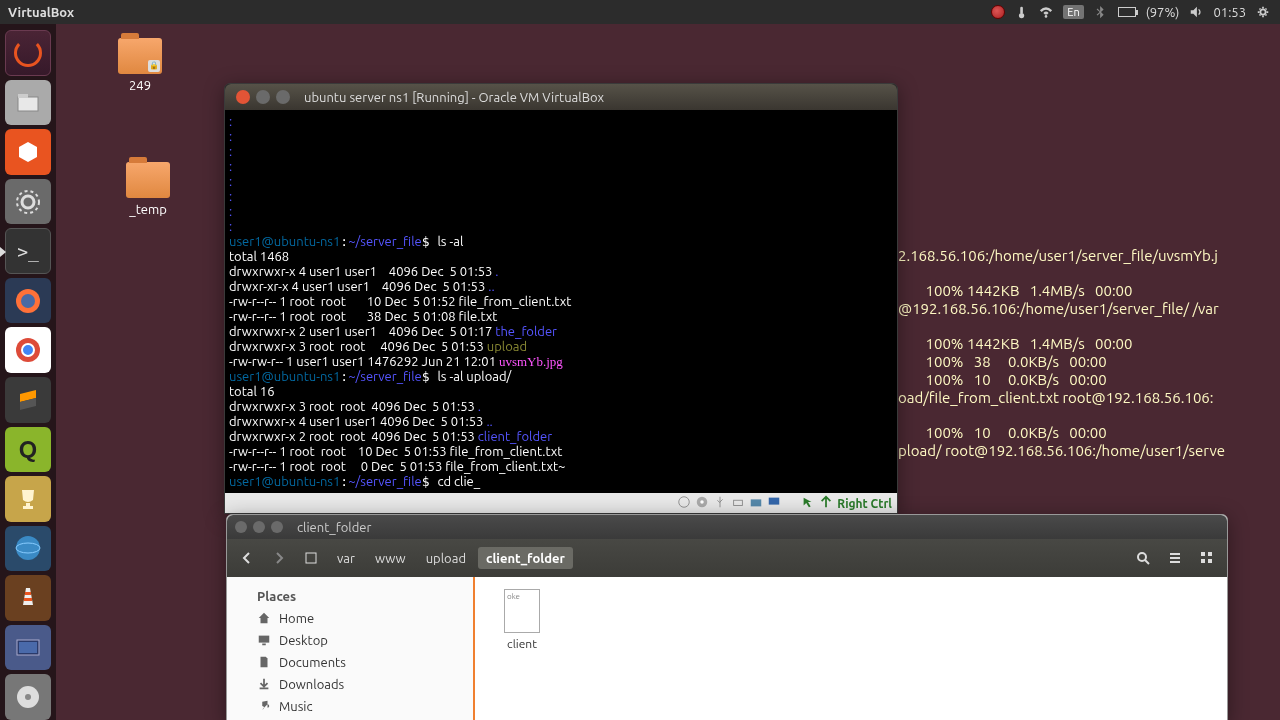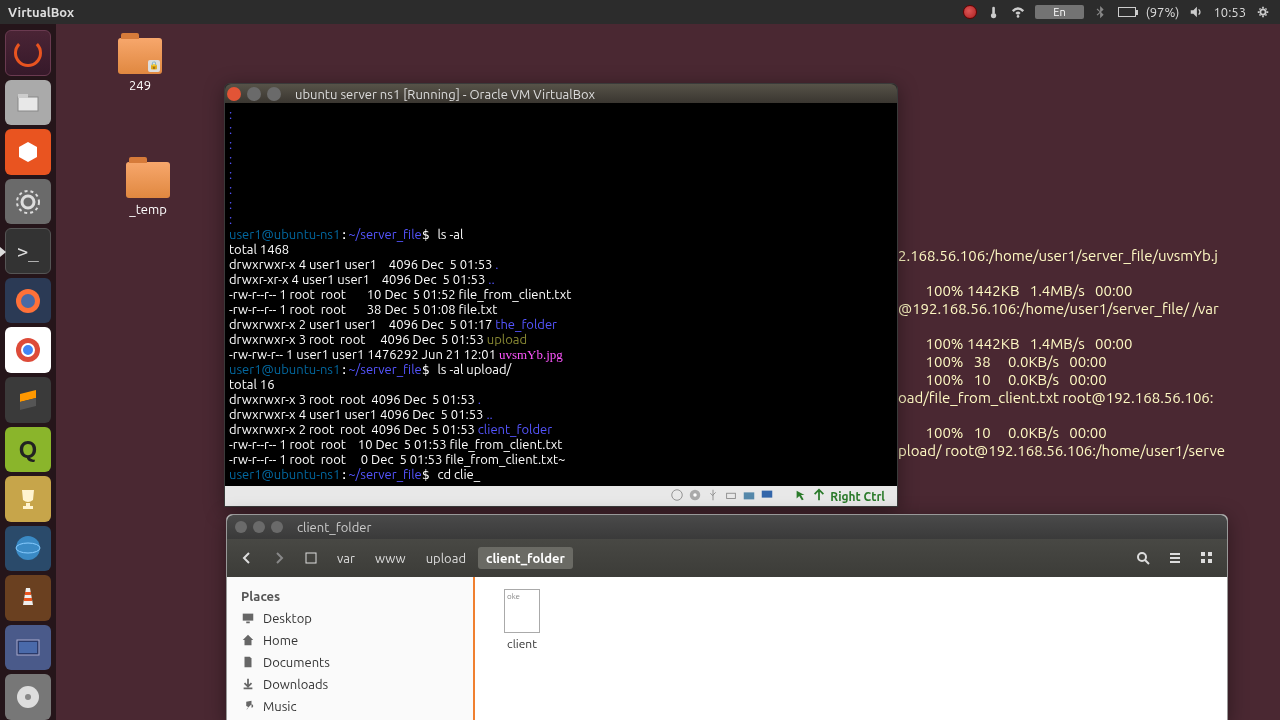--- a/index.html
+++ b/index.html
@@ -4,21 +4,21 @@
 <style>
 * { margin: 0; padding: 0; box-sizing: border-box; font-family: Ubuntu, sans-serif; }
 body { width: 1280px; height: 720px; background: #4a2832; overflow: hidden; position: relative; }
 
 
 .menubar { position: absolute; top: 0; left: 0; right: 0; height: 24px; background: #2c2c2c; display: flex; align-items: center; color: #ddd; font-size: 13px; }
 .menubar .app-name { margin-left: 8px; font-weight: bold; }
 .menubar .right { margin-left: auto; display: flex; align-items: center; gap: 10px; margin-right: 10px; }
 .menubar .ind { display: inline-flex; align-items: center; }
 .menubar .record { width: 14px; height: 14px; background: radial-gradient(circle at 40% 40%, #d55, #a22); border-radius: 50%; border: 1px solid #600; }
-.menubar .lang { background: #737373; color: #fff; font-size: 11px; padding: 1px 18px; border-radius: 2px; }
+.menubar .lang { background: #737373; color: #fff; font-size: 11px; padding: 1px 4px; border-radius: 2px; }
 .menubar .battery { border: 1px solid #ccc; width: 18px; height: 10px; position: relative; }
 .menubar .battery::after { content: ''; position: absolute; right: -3px; top: 2px; width: 2px; height: 5px; background: #ccc; }
 .menubar svg { width: 14px; height: 14px; fill: #ccc; }
 
 
 .launcher { position: absolute; top: 24px; left: 0; width: 56px; height: 696px; background: rgba(30,18,22,0.85); display: flex; flex-direction: column; align-items: center; padding-top: 6px; gap: 4px; }
 .launcher .tile { width: 46px; height: 46px; border-radius: 6px; display: flex; align-items: center; justify-content: center; font-size: 24px; color: #fff; position: relative; }
 .launcher .dash { background: linear-gradient(#4a2435,#36192a); border: 1px solid #6a3a50; }
 .launcher .dash .swirl { width: 28px; height: 28px; border: 3px solid #e95420; border-radius: 50%; border-top-color: transparent; }
 .launcher .files-tile { background: #aaa; }
@@ -38,50 +38,50 @@
 .launcher .arrow { position: absolute; left: -6px; top: 18px; width: 0; height: 0; border-top: 5px solid transparent; border-bottom: 5px solid transparent; border-left: 6px solid #ddd; }
 
 
 .desktop-icon { position: absolute; width: 80px; text-align: center; color: #fff; font-size: 13px; }
 .desktop-icon .folder { width: 44px; height: 36px; margin: 0 auto 4px; background: linear-gradient(#f7a76c,#e08840); border-radius: 3px; position: relative; }
 .desktop-icon .folder::before { content: ''; position: absolute; top: -5px; left: 3px; width: 18px; height: 6px; background: #d67b3a; border-radius: 2px 2px 0 0; }
 .desktop-icon .folder .lock { position: absolute; right: 2px; bottom: 2px; width: 12px; height: 12px; background: #ddd; border-radius: 2px; font-size: 8px; line-height: 12px; color: #333; }
 
 
 .vb-window { position: absolute; left: 224px; top: 83px; width: 674px; background: #1a1a1a; border-radius: 6px 6px 0 0; border: 1px solid #3a3a3a; box-shadow: 0 4px 20px rgba(0,0,0,0.4); }
-.vb-title { height: 19px; background: linear-gradient(#565248,#3a3630); display: flex; align-items: center; color: #ddd; font-size: 13px; padding-left: 2px; border-radius: 6px 6px 0 0; }
+.vb-title { height: 26px; background: linear-gradient(#565248,#3a3630); display: flex; align-items: center; color: #ddd; font-size: 13px; padding-left: 11px; border-radius: 6px 6px 0 0; }
 .vb-title .win-btn { width: 14px; height: 14px; border-radius: 50%; margin-right: 6px; }
 .vb-title .c-close { background: #e25436; }
 .vb-title .c-min { background: #6a6a6a; }
 .vb-title .c-max { background: #6a6a6a; }
 .vb-title-text { margin-left: 8px; }
 .vb-term { background: #000; padding: 4px; font-family: "DejaVu Sans Mono", monospace; font-size: 13px; line-height: 15px; color: #fff; white-space: pre; min-height: 380px; }
 .vb-term .g { color: #0369a1; }
 .vb-term .b { color: #5555ff; }
 .vb-term .m { color: #ff55ff; font-family: Liberation Serif, serif; }
 .vb-term .y { color: #888833; }
-.vb-status { height: 20px; background: #e8e8e8; display: flex; align-items: center; justify-content: flex-end; font-size: 12px; color: #333; padding: 0 12px; gap: 4px; }
+.vb-status { height: 20px; background: #e8e8e8; display: flex; align-items: center; justify-content: flex-end; font-size: 12px; color: #333; padding: 0 5px; gap: 4px; }
 .vb-status svg { width: 14px; height: 14px; }
 .vb-status .key { color: #2a7a2a; font-weight: bold; }
 
 
 .bg-term { position: absolute; left: 898px; top: 230px; width: 380px; color: #fef9c3; font-family: "DejaVu Sans Mono", monospace; font-size: 15px; line-height: 17px; white-space: pre; }
 
 
 .fm-window { position: absolute; left: 226px; top: 514px; width: 1002px; background: #f5f5f5; border-radius: 6px 6px 0 0; border: 1px solid #999; box-shadow: 0 4px 20px rgba(0,0,0,0.4); }
 .fm-title { height: 24px; background: linear-gradient(#4a4a4a,#3a3a3a); display: flex; align-items: center; color: #ccc; font-size: 13px; padding-left: 8px; border-radius: 6px 6px 0 0; }
 .fm-title .win-btn { width: 12px; height: 12px; border-radius: 50%; margin-right: 6px; background: #6a6a6a; }
 .fm-toolbar { height: 38px; background: linear-gradient(#484844,#3c3c38); display: flex; align-items: center; padding: 0 6px; gap: 4px; color: #ddd; }
 .fm-toolbar .nav-btn { width: 28px; height: 28px; display: flex; align-items: center; justify-content: center; color: #ddd; }
 .fm-toolbar .path-seg { padding: 4px 8px; font-size: 13px; color: #ddd; border-radius: 3px; }
 .fm-toolbar .path-seg.active { background: #6a6a64; font-weight: bold; color: #fff; }
 .fm-toolbar .spacer { flex: 1; }
 .fm-toolbar svg { width: 16px; height: 16px; fill: #ddd; }
 .fm-body { display: flex; height: 144px; }
-.fm-sidebar { width: 248px; border-right: 2px solid #f08030; background: #fafafa; padding: 8px 0; }
+.fm-sidebar { width: 248px; border-right: 2px solid #f08030; background: #fafafa; padding: 8px 16px; }
 .fm-sidebar .hdr { font-weight: bold; font-size: 13px; padding: 4px 14px; color: #555; }
 .fm-sidebar .item { padding: 4px 14px; font-size: 13px; color: #333; display: flex; align-items: center; gap: 8px; }
 .fm-sidebar .item svg { width: 14px; height: 14px; fill: #666; }
 .fm-content { flex: 1; background: #fff; padding: 12px; display: flex; align-items: flex-start; }
 .fm-file { width: 70px; text-align: center; }
 .fm-file .sheet { width: 36px; height: 44px; margin: 0 auto 4px; background: #fff; border: 1px solid #aaa; font-size: 8px; color: #888; padding: 2px; text-align: left; }
 .fm-file .name { font-size: 12px; color: #333; }
 </style>
 </head>
 <body>
@@ -111,21 +111,21 @@
     <span class="ind">
         <span class="battery"></span>
       </span>
     <span class="ind">(97%)</span>
     <span class="ind">
         <svg viewBox="0 0 16 16">
           <path d="M2 6 L5 6 L9 2 L9 14 L5 10 L2 10 Z"></path>
           <path d="M11 5 Q14 8 11 11" fill="none" stroke="#ccc" stroke-width="1.5"></path>
         </svg>
       </span>
-    <span class="ind">10:53</span>
+    <span class="ind">01:53</span>
     <span class="ind">
         <svg viewBox="0 0 16 16">
           <circle cx="8" cy="8" r="3" fill="none" stroke="#ccc" stroke-width="2"></circle>
           <path d="M8 2 L8 4 M8 12 L8 14 M2 8 L4 8 M12 8 L14 8 M4 4 L5 5 M11 11 L12 12 M12 4 L11 5 M5 11 L4 12" stroke="#ccc" stroke-width="2"></path>
         </svg>
       </span>
   </div>
 </div>
 
 <div class="launcher">
@@ -340,30 +340,30 @@
           <rect x="2" y="9" width="4" height="4" fill="#ddd"></rect>
           <rect x="9" y="9" width="4" height="4" fill="#ddd"></rect>
         </svg>
       </div>
   </div>
   <div class="fm-body">
     <div class="fm-sidebar">
       <div class="hdr">Places</div>
       <div class="item">
           <svg viewBox="0 0 16 16">
+            <path d="M2 8 L8 2 L14 8 L12 8 L12 14 L4 14 L4 8 Z"></path>
+          </svg>
+          <span>Home</span>
+        </div>
+      <div class="item">
+          <svg viewBox="0 0 16 16">
             <rect x="2" y="3" width="12" height="8"></rect>
             <rect x="6" y="12" width="4" height="2"></rect>
           </svg>
           <span>Desktop</span>
-        </div>
-      <div class="item">
-          <svg viewBox="0 0 16 16">
-            <path d="M2 8 L8 2 L14 8 L12 8 L12 14 L4 14 L4 8 Z"></path>
-          </svg>
-          <span>Home</span>
         </div>
       <div class="item">
           <svg viewBox="0 0 16 16">
             <path d="M4 2 L10 2 L12 4 L12 14 L4 14 Z"></path>
           </svg>
           <span>Documents</span>
         </div>
       <div class="item">
           <svg viewBox="0 0 16 16">
             <path d="M8 2 L8 10 M4 7 L8 11 L12 7 M3 13 L13 13" stroke="#666" fill="none" stroke-width="2"></path>

